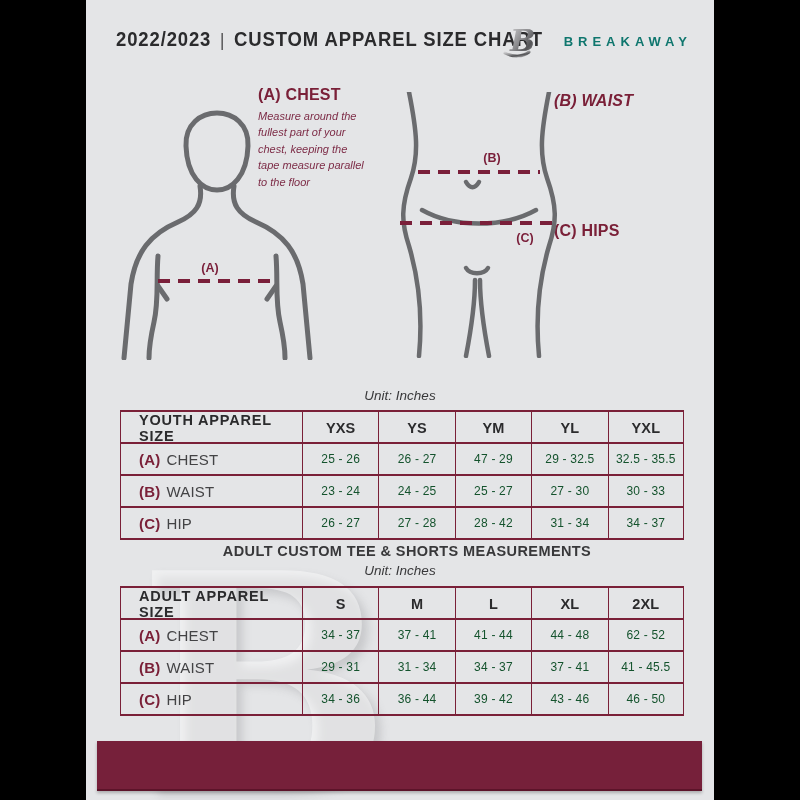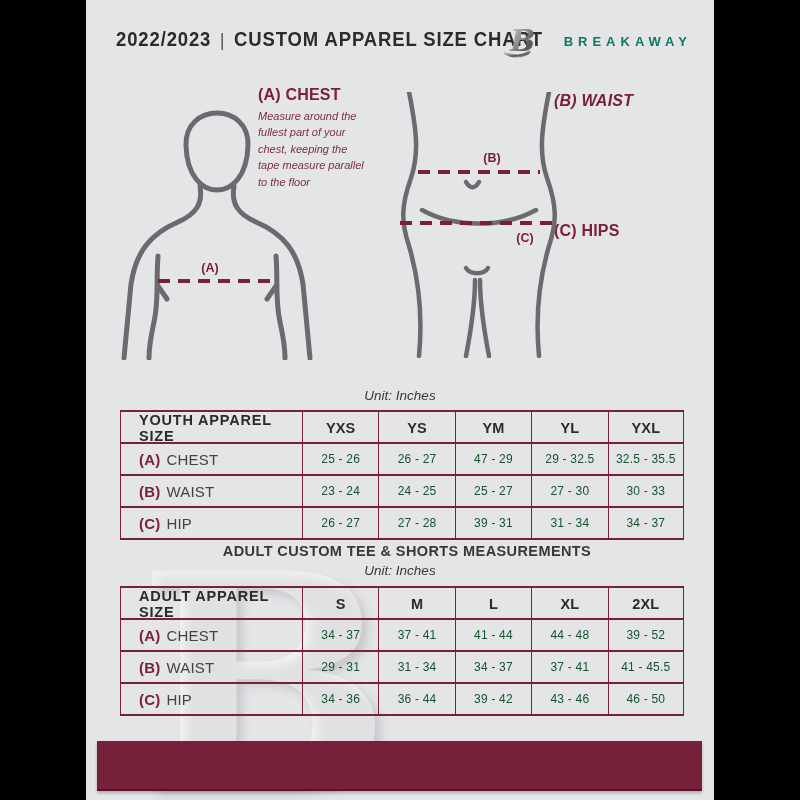--- a/index.html
+++ b/index.html
@@ -153,21 +153,21 @@
         <div class="cell">27 - 30</div>
         <div class="cell">30 - 33</div>
       </div>
       <div class="trow tdata">
         <div class="cell label-cell">
           <span class="row-marker">(C)</span>
           <span>HIP</span>
         </div>
         <div class="cell">26 - 27</div>
         <div class="cell">27 - 28</div>
-        <div class="cell">39 - 31</div>
+        <div class="cell">28 - 42</div>
         <div class="cell">31 - 34</div>
         <div class="cell">34 - 37</div>
       </div>
     </div>
 
     <h2 class="sect-title" style="top:543px;margin-left:7px;">ADULT CUSTOM TEE &amp; SHORTS MEASUREMENTS</h2>
     <div class="sect-unit" style="top:563px;">Unit: Inches</div>
 
     <div class="size-table z1" style="top:586px;">
       <div class="trow thead">
@@ -180,21 +180,21 @@
       </div>
       <div class="trow tdata">
         <div class="cell label-cell">
           <span class="row-marker">(A)</span>
           <span>CHEST</span>
         </div>
         <div class="cell">34 - 37</div>
         <div class="cell">37 - 41</div>
         <div class="cell">41 - 44</div>
         <div class="cell">44 - 48</div>
-        <div class="cell">39 - 52</div>
+        <div class="cell">62 - 52</div>
       </div>
       <div class="trow tdata">
         <div class="cell label-cell">
           <span class="row-marker">(B)</span>
           <span>WAIST</span>
         </div>
         <div class="cell">29 - 31</div>
         <div class="cell">31 - 34</div>
         <div class="cell">34 - 37</div>
         <div class="cell">37 - 41</div>

